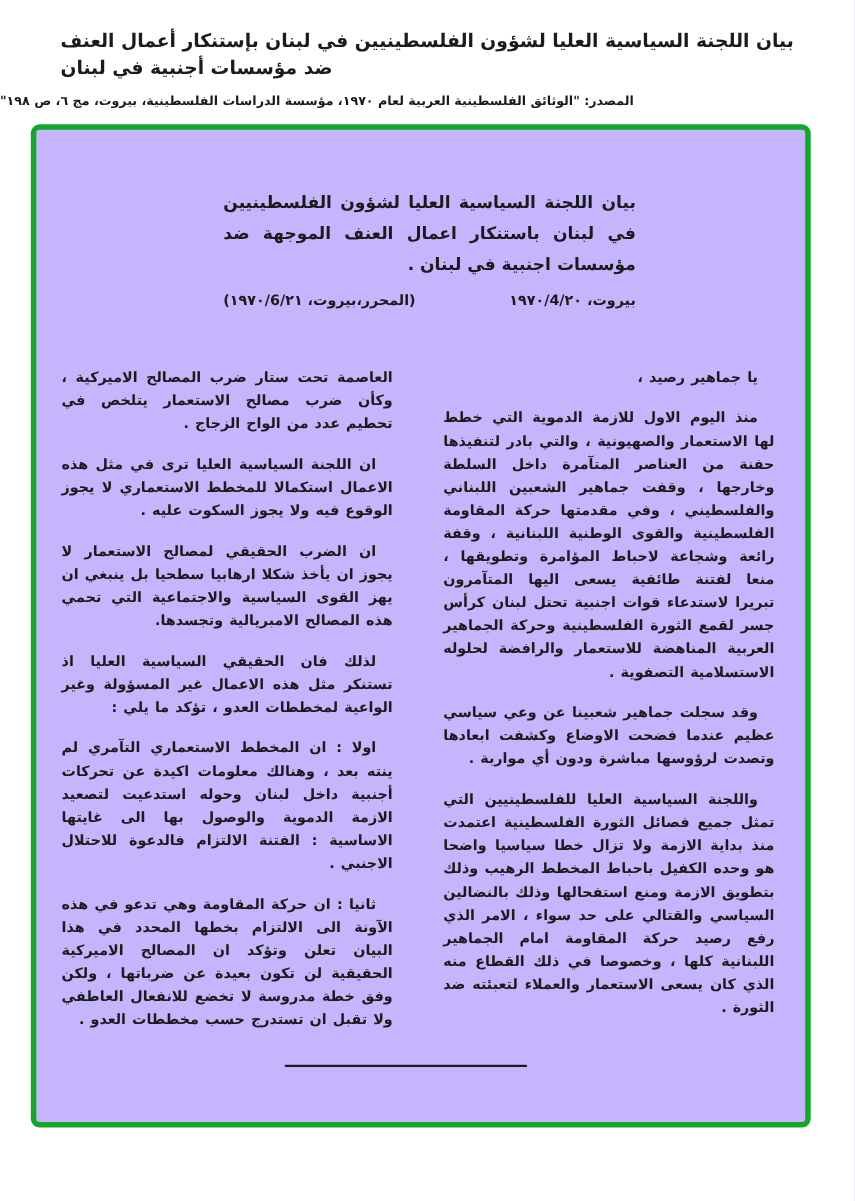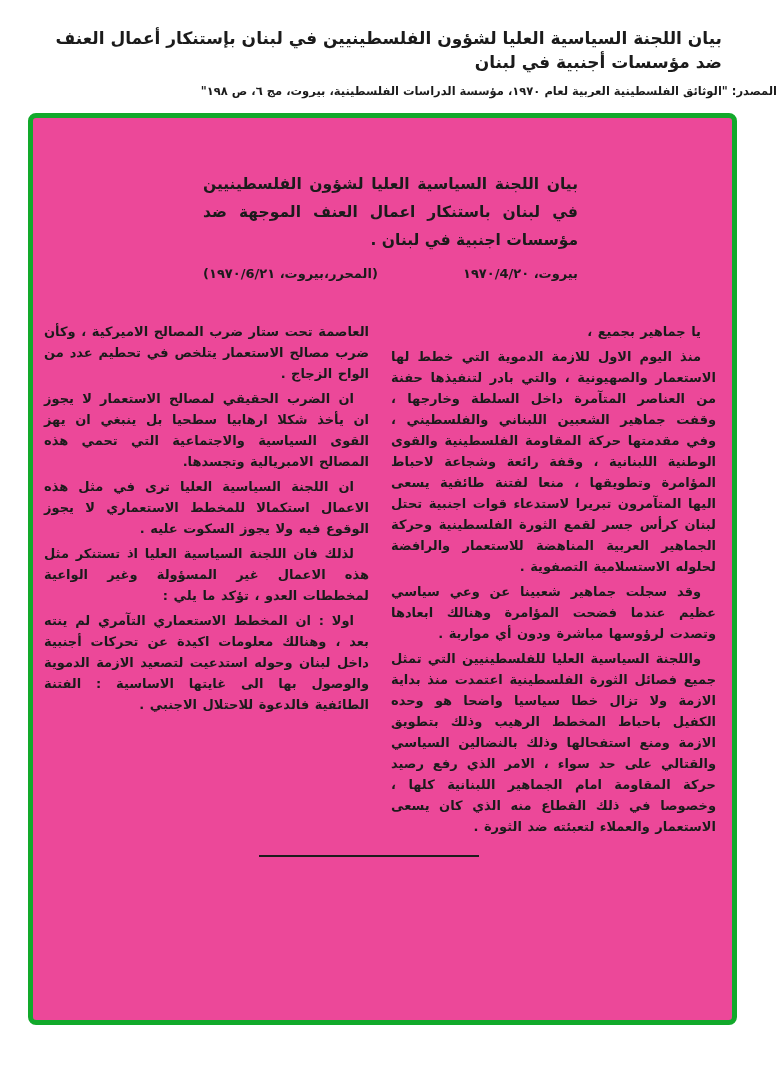--- a/index.html
+++ b/index.html
@@ -6,54 +6,54 @@
   body {
     width: 777px; height: 1092px;
     background: #ffffff;
     font-family: "DejaVu Sans", sans-serif;
     color: #1b1b1b;
     position: relative;
     overflow: hidden;
   }
   .page-header {
     position: absolute; top: 26px; left: 0; width: 777px;
-    text-align: right; direction: rtl;
+    text-align: left; direction: rtl;
   }
   .doc-title {
     font-size: 17px; font-weight: 700; letter-spacing: 0.2px;
     padding: 0 55px; line-height: 24px;
   }
   .doc-source {
     font-size: 11.5px; font-weight: 700; margin-top: 10px;
   }
   .statement-box {
     position: absolute; left: 28px; top: 113px;
     width: 699px; height: 902px;
     border: 5px solid #12a92b; border-radius: 8px;
-    background: #ec4899;
+    background: #c4b5fd;
     direction: rtl;
     box-sizing: content-box;
   }
   .inner-title {
     width: 375px; margin: 52px 154px 0 auto;
     font-size: 15.5px; font-weight: 700; line-height: 28px;
     text-align: justify;
   }
   .date-row {
     width: 375px; margin: 12px 154px 0 auto;
     display: flex; justify-content: space-between;
     font-size: 13px; font-weight: 700;
   }
   .text-columns {
     display: flex; gap: 14px;
     margin: 36px 12px 0 7px;
   }
   .col { flex: 1; }
   .col p {
-    margin: 4px;
+    margin: 16px;
     font-size: 13px; line-height: 21px; font-weight: 700;
     text-align: justify; text-indent: 15px;
     word-spacing: 1px;
   }
   .col-left p:first-child { text-indent: 0; }
   .footnote-rule {
     width: 220px; height: 2px; background: #1c1c1c;
     margin: 14px 253px 0 0;
   }
 </style>
@@ -66,27 +66,28 @@
 </header>
 
 <section class="statement-box">
   <div class="inner-title">بيان اللجنة السياسية العليا لشؤون الفلسطينيين في لبنان باستنكار اعمال العنف الموجهة ضد مؤسسات اجنبية في لبنان .</div>
   <div class="date-row">
     <span>بيروت، ١٩٧٠/4/٢٠</span>
     <span>(المحرر،بيروت، ١٩٧٠/6/٢١)</span>
   </div>
   <div class="text-columns">
     <div class="col col-right">
-        <p>يا جماهير بجميع ،</p>
+        <p>يا جماهير رصيد ،</p>
         <p>منذ اليوم الاول للازمة الدموية التي خطط لها الاستعمار والصهيونية ، والتي بادر لتنفيذها حفنة من العناصر المتآمرة داخل السلطة وخارجها ، وقفت جماهير الشعبين اللبناني والفلسطيني ، وفي مقدمتها حركة المقاومة الفلسطينية والقوى الوطنية اللبنانية ، وقفة رائعة وشجاعة لاحباط المؤامرة وتطويقها ، منعا لفتنة طائفية يسعى اليها المتآمرون تبريرا لاستدعاء قوات اجنبية تحتل لبنان كرأس جسر لقمع الثورة الفلسطينية وحركة الجماهير العربية المناهضة للاستعمار والرافضة لحلوله الاستسلامية التصفوية .</p>
-        <p>وقد سجلت جماهير شعبينا عن وعي سياسي عظيم عندما فضحت المؤامرة وهنالك ابعادها وتصدت لرؤوسها مباشرة ودون أي مواربة .</p>
+        <p>وقد سجلت جماهير شعبينا عن وعي سياسي عظيم عندما فضحت الاوضاع وكشفت ابعادها وتصدت لرؤوسها مباشرة ودون أي مواربة .</p>
         <p>واللجنة السياسية العليا للفلسطينيين التي تمثل جميع فصائل الثورة الفلسطينية اعتمدت منذ بداية الازمة ولا تزال خطا سياسيا واضحا هو وحده الكفيل باحباط المخطط الرهيب وذلك بتطويق الازمة ومنع استفحالها وذلك بالنضالين السياسي والقتالي على حد سواء ، الامر الذي رفع رصيد حركة المقاومة امام الجماهير اللبنانية كلها ، وخصوصا في ذلك القطاع منه الذي كان يسعى الاستعمار والعملاء لتعبئته ضد الثورة .</p>
       </div>
     <div class="col col-left">
         <p>العاصمة تحت ستار ضرب المصالح الاميركية ، وكأن ضرب مصالح الاستعمار يتلخص في تحطيم عدد من الواح الزجاج .</p>
+        <p>ان اللجنة السياسية العليا ترى في مثل هذه الاعمال استكمالا للمخطط الاستعماري لا يجوز الوقوع فيه ولا يجوز السكوت عليه .</p>
         <p>ان الضرب الحقيقي لمصالح الاستعمار لا يجوز ان يأخذ شكلا ارهابيا سطحيا بل ينبغي ان يهز القوى السياسية والاجتماعية التي تحمي هذه المصالح الامبريالية وتجسدها.</p>
-        <p>ان اللجنة السياسية العليا ترى في مثل هذه الاعمال استكمالا للمخطط الاستعماري لا يجوز الوقوع فيه ولا يجوز السكوت عليه .</p>
-        <p>لذلك فان اللجنة السياسية العليا اذ تستنكر مثل هذه الاعمال غير المسؤولة وغير الواعية لمخططات العدو ، تؤكد ما يلي :</p>
-        <p>اولا : ان المخطط الاستعماري التآمري لم ينته بعد ، وهنالك معلومات اكيدة عن تحركات أجنبية داخل لبنان وحوله استدعيت لتصعيد الازمة الدموية والوصول بها الى غايتها الاساسية : الفتنة الطائفية فالدعوة للاحتلال الاجنبي .</p>
+        <p>لذلك فان الحقيقي السياسية العليا اذ تستنكر مثل هذه الاعمال غير المسؤولة وغير الواعية لمخططات العدو ، تؤكد ما يلي :</p>
+        <p>اولا : ان المخطط الاستعماري التآمري لم ينته بعد ، وهنالك معلومات اكيدة عن تحركات أجنبية داخل لبنان وحوله استدعيت لتصعيد الازمة الدموية والوصول بها الى غايتها الاساسية : الفتنة الالتزام فالدعوة للاحتلال الاجنبي .</p>
+        <p>ثانيا : ان حركة المقاومة وهي تدعو في هذه الآونة الى الالتزام بخطها المحدد في هذا البيان تعلن وتؤكد ان المصالح الاميركية الحقيقية لن تكون بعيدة عن ضرباتها ، ولكن وفق خطة مدروسة لا تخضع للانفعال العاطفي ولا تقبل ان تستدرج حسب مخططات العدو .</p>
       </div>
   </div>
   <div class="footnote-rule"></div>
 </section>
 
 </body></html>

